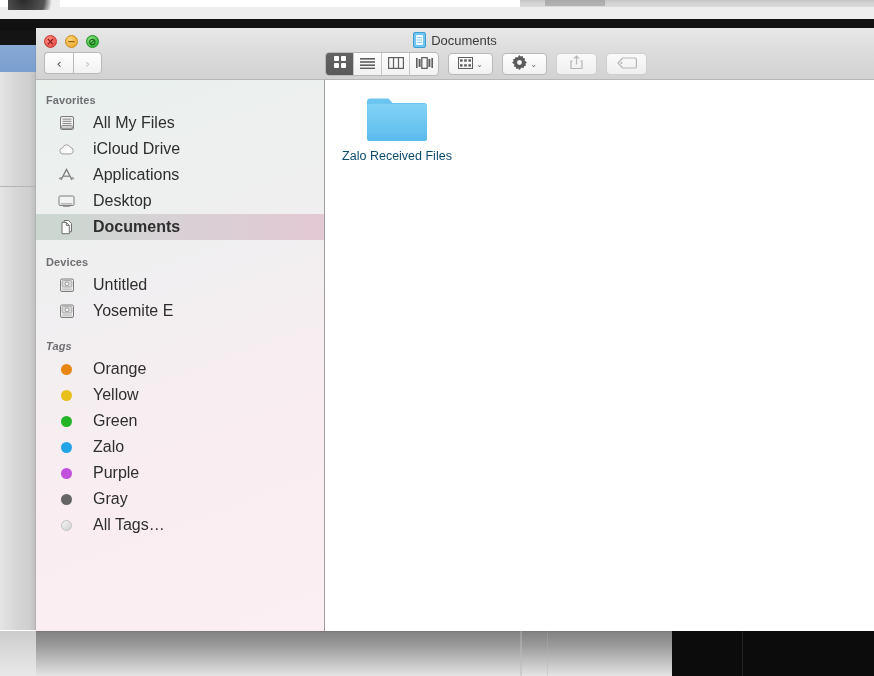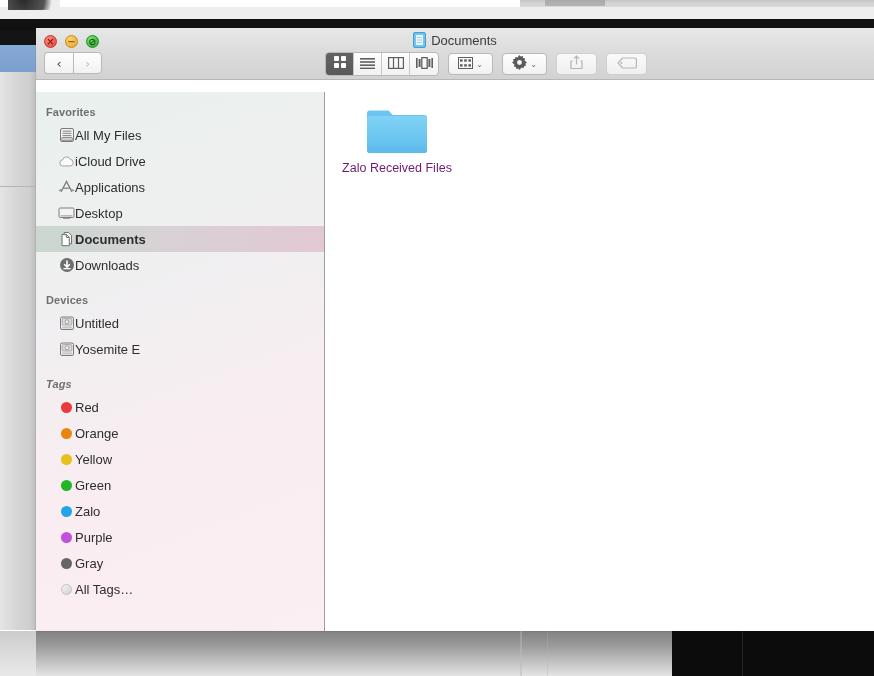--- a/index.html
+++ b/index.html
@@ -132,56 +132,56 @@
     height:22px; border:1px solid #b9b9b9; border-radius:4px;
     background:linear-gradient(180deg,#fefefe,#f1f1f1);
     display:flex; align-items:center; justify-content:center; gap:3px;
     padding:0 6px;
   }
   .tbtn.wide { width:45px; }
   .tbtn.plain { width:41px; }
   .tbtn.dim { background:linear-gradient(180deg,#fafafa,#efefef); border-color:#cfcfcf; }
   .chev { font-size:8px; color:#6d6d6d; font-family:"DejaVu Sans", sans-serif; }
 
-  .body { display:flex; height:551px;margin-top:12px; }
+  .body { display:flex; height:551px; }
 
   
   .sidebar {
     width:289px; height:100%; position:relative;
     background:
       linear-gradient(160deg, rgba(232,240,236,.95) 0%, rgba(240,238,240,.95) 38%,
                       rgba(250,236,240,.95) 68%, rgba(251,238,242,.95) 100%);
     border-right:1px solid #9e9e9e;
     padding-top:8px; overflow:hidden;
   }
   .sec-title {
     font-size:11px; font-weight:bold; color:#6f6f73;
     padding:6px 0 4px 10px; letter-spacing:.1px;
   }
   .srow {
-    height:26px; display:flex; align-items:center; gap:0; padding-left:22px;
-    font-size:13px; color:#2e2e2e;
+    height:26px; display:flex; align-items:center; gap:18px; padding-left:22px;
+    font-size:16px; color:#2e2e2e;
   }
   .srow.sel {
     background:linear-gradient(90deg, rgba(200,214,206,.95) 0%, rgba(214,208,212,.95) 45%,
                rgba(226,198,210,.95) 100%);
     font-weight:bold;
   }
   .sicon { width:17px; height:17px; display:flex; align-items:center; justify-content:center; flex:0 0 17px; }
   .dot { width:11px; height:11px; border-radius:50%; display:inline-block; }
   .dot.ring { background:linear-gradient(135deg,#f3f3f3,#d2d2d2); border:1px solid #c0c0c0; }
 
   
   .content { flex:1; background:#ffffff; position:relative; padding:14px 0 0 0; }
   .item {
     position:absolute; left:8px; top:14px; width:128px;
     display:flex; flex-direction:column; align-items:center; gap:7px;
   }
   .folder { width:62px; height:48px; position:relative; }
-  .item-label { font-size:12.5px; color:#701a75; text-align:center; }
+  .item-label { font-size:12.5px; color:#0c4a6e; text-align:center; }
 </style>
 </head>
 <body>
 
 <div id="screen">
 
   <div class="bg-topwhite"></div>
   <div class="bg-sliver"></div>
   <div class="bg-sliver2"></div>
   <div class="bg-topleftblob"></div>
@@ -383,30 +383,20 @@
           <span class="sicon">
             <svg width="16" height="16" viewBox="0 0 16 16">
               <path d="M5.2 1.5 h4.3 l3 3 v8.3 h-7.3 z" fill="#fafafa" stroke="#6f6f6f" stroke-width="1"></path>
               <path d="M3 3.4 h4.3 l3 3 v8.3 H3 z" fill="#fdfdfd" stroke="#6f6f6f" stroke-width="1"></path>
               <path d="M7.3 3.4 v3 h3" fill="none" stroke="#6f6f6f" stroke-width="1"></path>
             </svg>
           </span>
           <span>Documents</span>
         </div>
 
-        <div class="srow">
-          <span class="sicon">
-            <svg width="16" height="16" viewBox="0 0 16 16">
-              <circle cx="8" cy="8" r="7" fill="#6e6e6e"></circle>
-              <path d="M8 3.6 v5.6 M5.2 7.2 L8 10 L10.8 7.2" fill="none" stroke="#ffffff" stroke-width="1.6"></path>
-              <rect x="4.4" y="11" width="7.2" height="1.3" fill="#ffffff"></rect>
-            </svg>
-          </span>
-          <span>Downloads</span>
-        </div>
 
         <div class="sec-title" style="padding-top:16px;">Devices</div>
 
         <div class="srow">
           <span class="sicon">
             <svg width="16" height="15" viewBox="0 0 16 15">
               <rect x="1.5" y="1" width="13" height="12.5" rx="1.5" fill="#eeeeee" stroke="#7c7c7c"></rect>
               <rect x="3.2" y="2.6" width="9.6" height="6.4" rx="1" fill="#dadada" stroke="#9a9a9a" stroke-width=".8"></rect>
               <circle cx="8" cy="5.8" r="1.9" fill="#f4f4f4" stroke="#8c8c8c" stroke-width=".8"></circle>
               <rect x="3.2" y="10.4" width="9.6" height="2" fill="#c7c7c7"></rect>
@@ -422,26 +412,20 @@
               <rect x="3.2" y="2.6" width="9.6" height="6.4" rx="1" fill="#dadada" stroke="#9a9a9a" stroke-width=".8"></rect>
               <circle cx="8" cy="5.8" r="1.9" fill="#f4f4f4" stroke="#8c8c8c" stroke-width=".8"></circle>
               <rect x="3.2" y="10.4" width="9.6" height="2" fill="#c7c7c7"></rect>
             </svg>
           </span>
           <span>Yosemite E</span>
         </div>
 
         <div class="sec-title" style="padding-top:16px;font-style:italic;">Tags</div>
 
-        <div class="srow">
-          <span class="sicon">
-              <i class="dot" style="background:#eb3941"></i>
-            </span>
-          <span>Red</span>
-        </div>
         <div class="srow">
           <span class="sicon">
               <i class="dot" style="background:#e8870f"></i>
             </span>
           <span>Orange</span>
         </div>
         <div class="srow">
           <span class="sicon">
               <i class="dot" style="background:#e8c01c"></i>
             </span>

